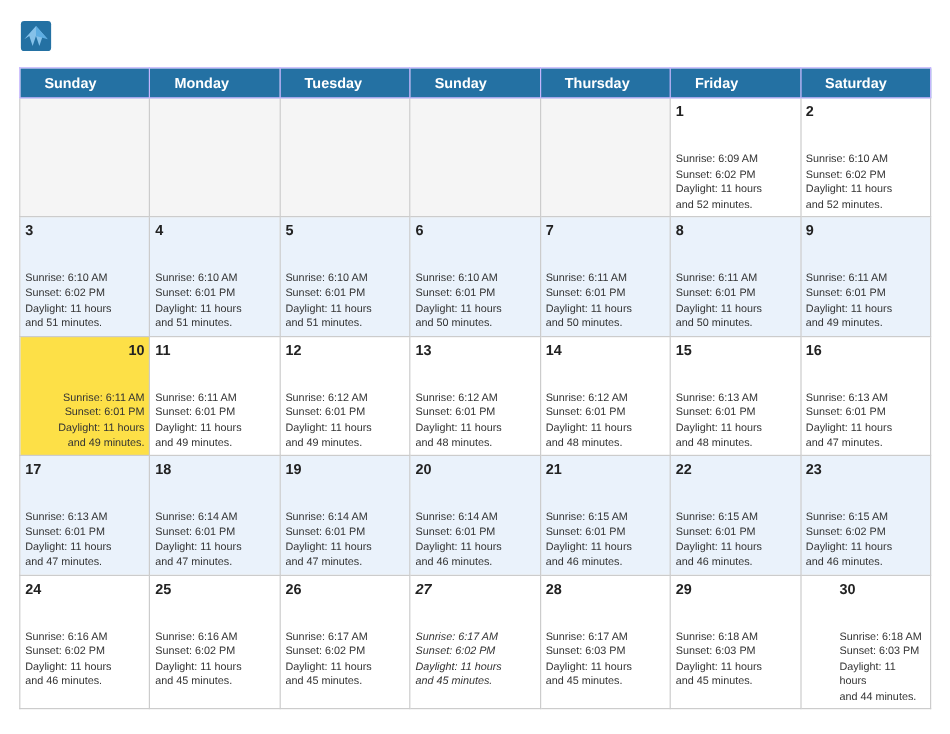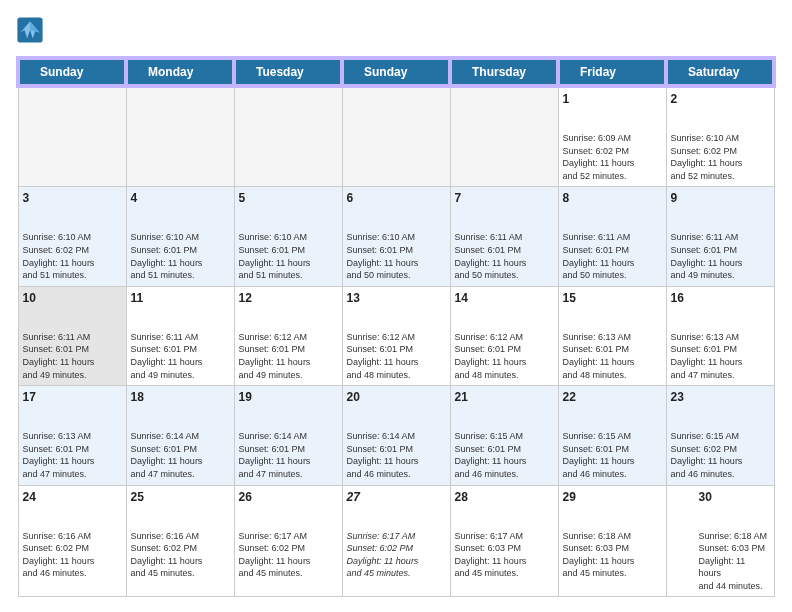--- a/index.html
+++ b/index.html
@@ -53,21 +53,21 @@
       border-collapse: collapse;
       table-layout: fixed;
     }
     .calendar th {
       background: #2471a3;
       color: #fff;
       font-size: 12px;
       font-weight: bold;
       padding: 5px 20px;
       text-align: left;
-      border: 4px solid #c4b5fd;
+      border: 1px solid #c4b5fd;
     }
     .calendar td {
       vertical-align: top;
       border: 1px solid #ccc;
       padding: 4px 4px;
       font-size: 9.5px;
       color: #333;
       height: 80px;
       background: #fff;
     }
@@ -168,21 +168,21 @@
           <td style="background: rgb(234, 242, 251);">
             <span class="day-num">8</span>
             <div class="day-info">Sunrise: 6:11 AM<br>Sunset: 6:01 PM<br>Daylight: 11 hours<br>and 50 minutes.</div>
           </td>
           <td style="background: rgb(234, 242, 251);">
             <span class="day-num">9</span>
             <div class="day-info">Sunrise: 6:11 AM<br>Sunset: 6:01 PM<br>Daylight: 11 hours<br>and 49 minutes.</div>
           </td>
         </tr>
         <tr>
-          <td style="background: #e5e5e5;">
+          <td style="background: #fde047; text-align: right;">
             <span class="day-num">10</span>
             <div class="day-info">Sunrise: 6:11 AM<br>Sunset: 6:01 PM<br>Daylight: 11 hours<br>and 49 minutes.</div>
           </td>
           <td style="background: rgb(255, 255, 255);">
             <span class="day-num">11</span>
             <div class="day-info">Sunrise: 6:11 AM<br>Sunset: 6:01 PM<br>Daylight: 11 hours<br>and 49 minutes.</div>
           </td>
           <td style="background: rgb(255, 255, 255);">
             <span class="day-num">12</span>
             <div class="day-info">Sunrise: 6:12 AM<br>Sunset: 6:01 PM<br>Daylight: 11 hours<br>and 49 minutes.</div>

